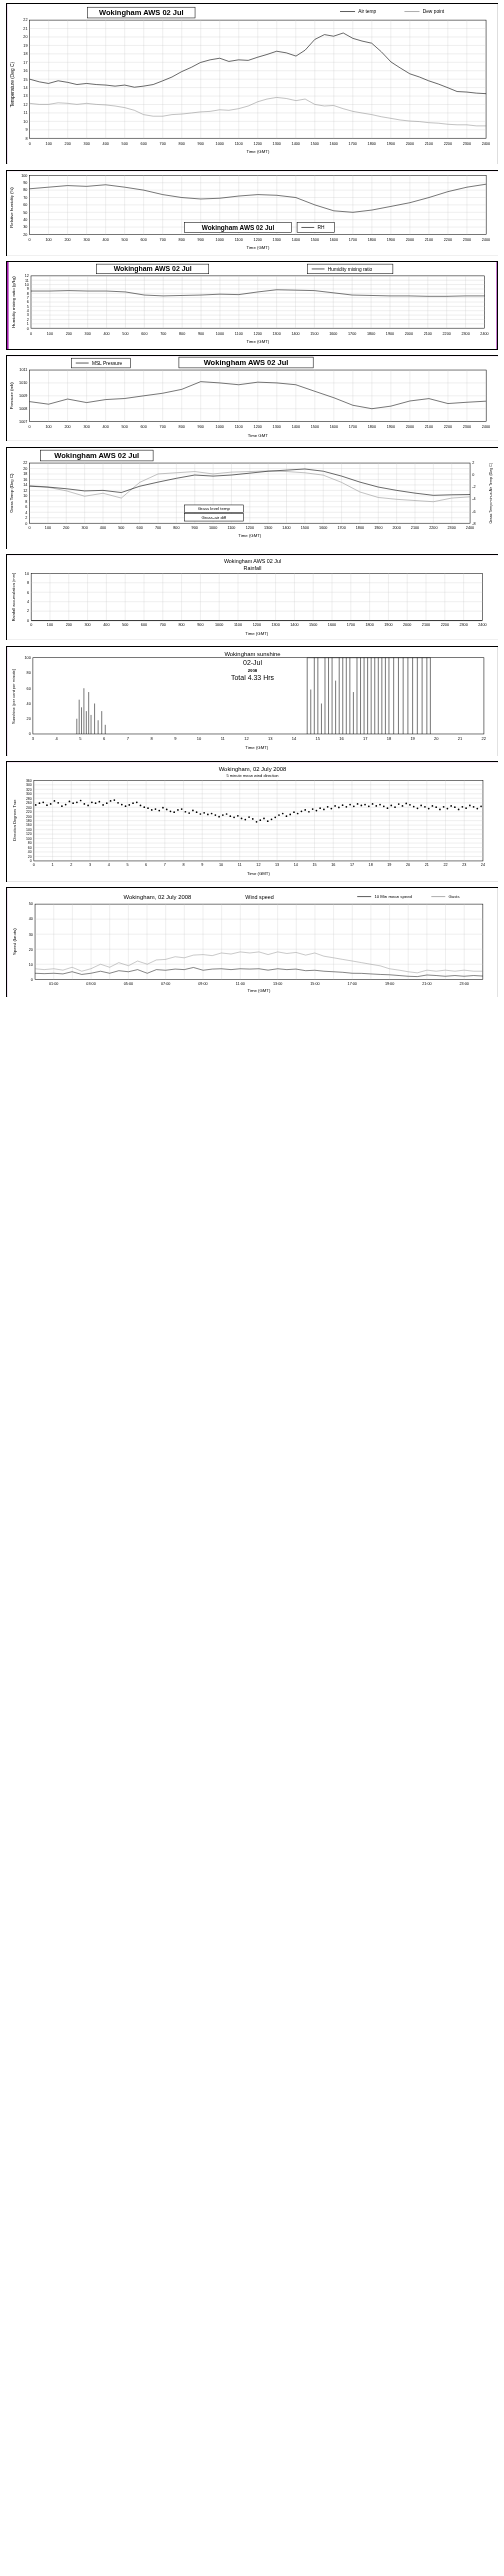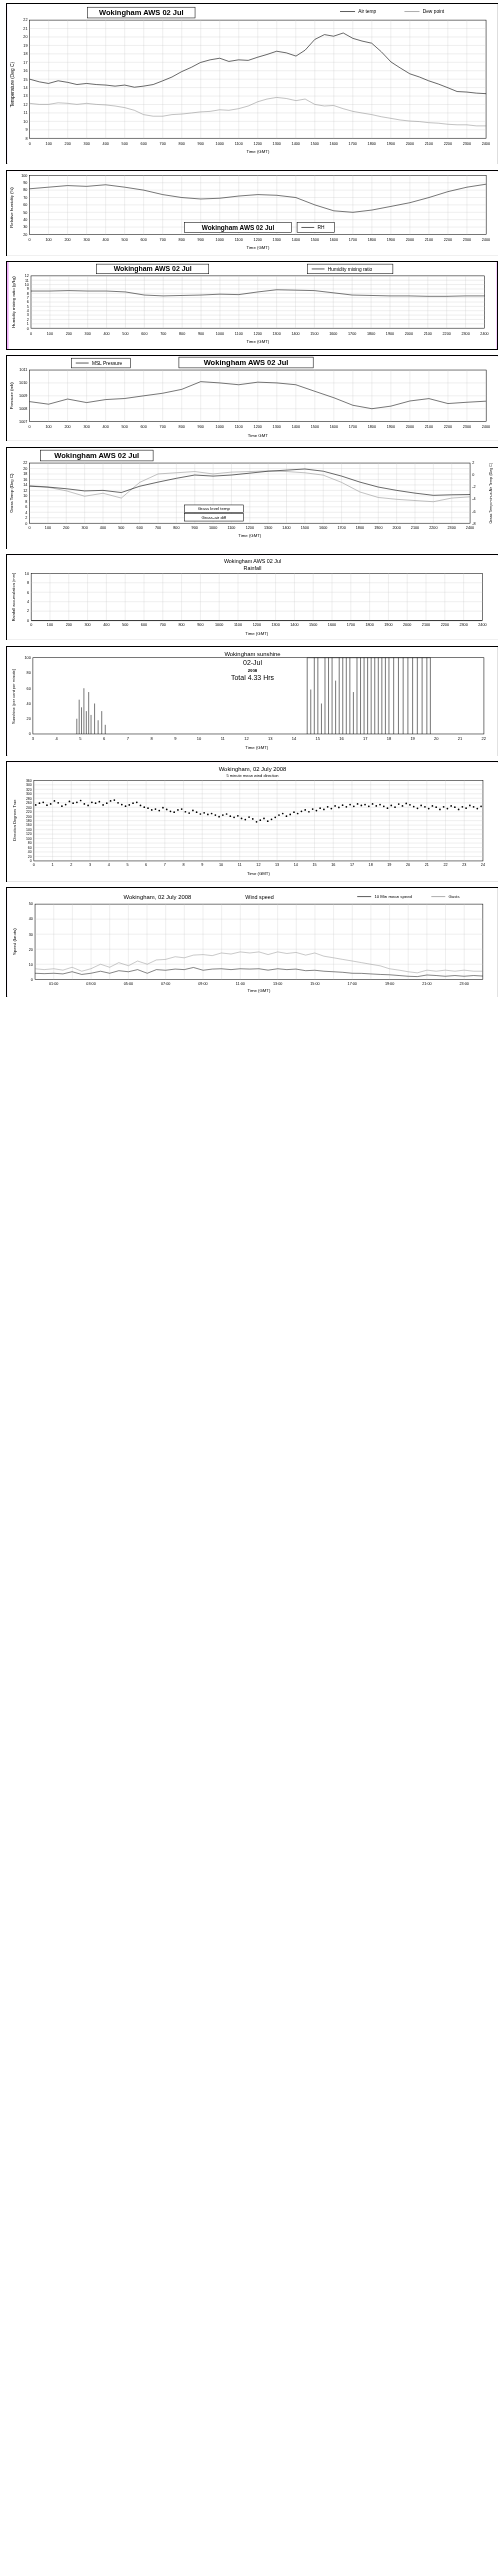--- a/index.html
+++ b/index.html
@@ -1,19 +1,19 @@
 <!DOCTYPE html>
 <html style="font-size:8.6px"><head>
 <meta charset="utf-8">
 <style>
   html,body{margin:0;padding:0;background:#ffffff;}
   body{width:504px;font-family:"Liberation Sans",sans-serif;color:#000;}
   .page{width:504px;padding:3.2px 0 4.3px 0;box-sizing:border-box;}
   .panel{
-    width:492px;margin:0 auto 5.4px auto;border:0.5px solid #000;background:#f0abfc;
+    width:492px;margin:0 auto 5.4px auto;border:0.5px solid #000;background:#a21caf;
     box-sizing:border-box;position:relative;
   }
   svg{display:block;}
   text{font-family:"Liberation Sans",sans-serif;}
 </style>
 </head>
 <body>
 
 <div class="page">
 

